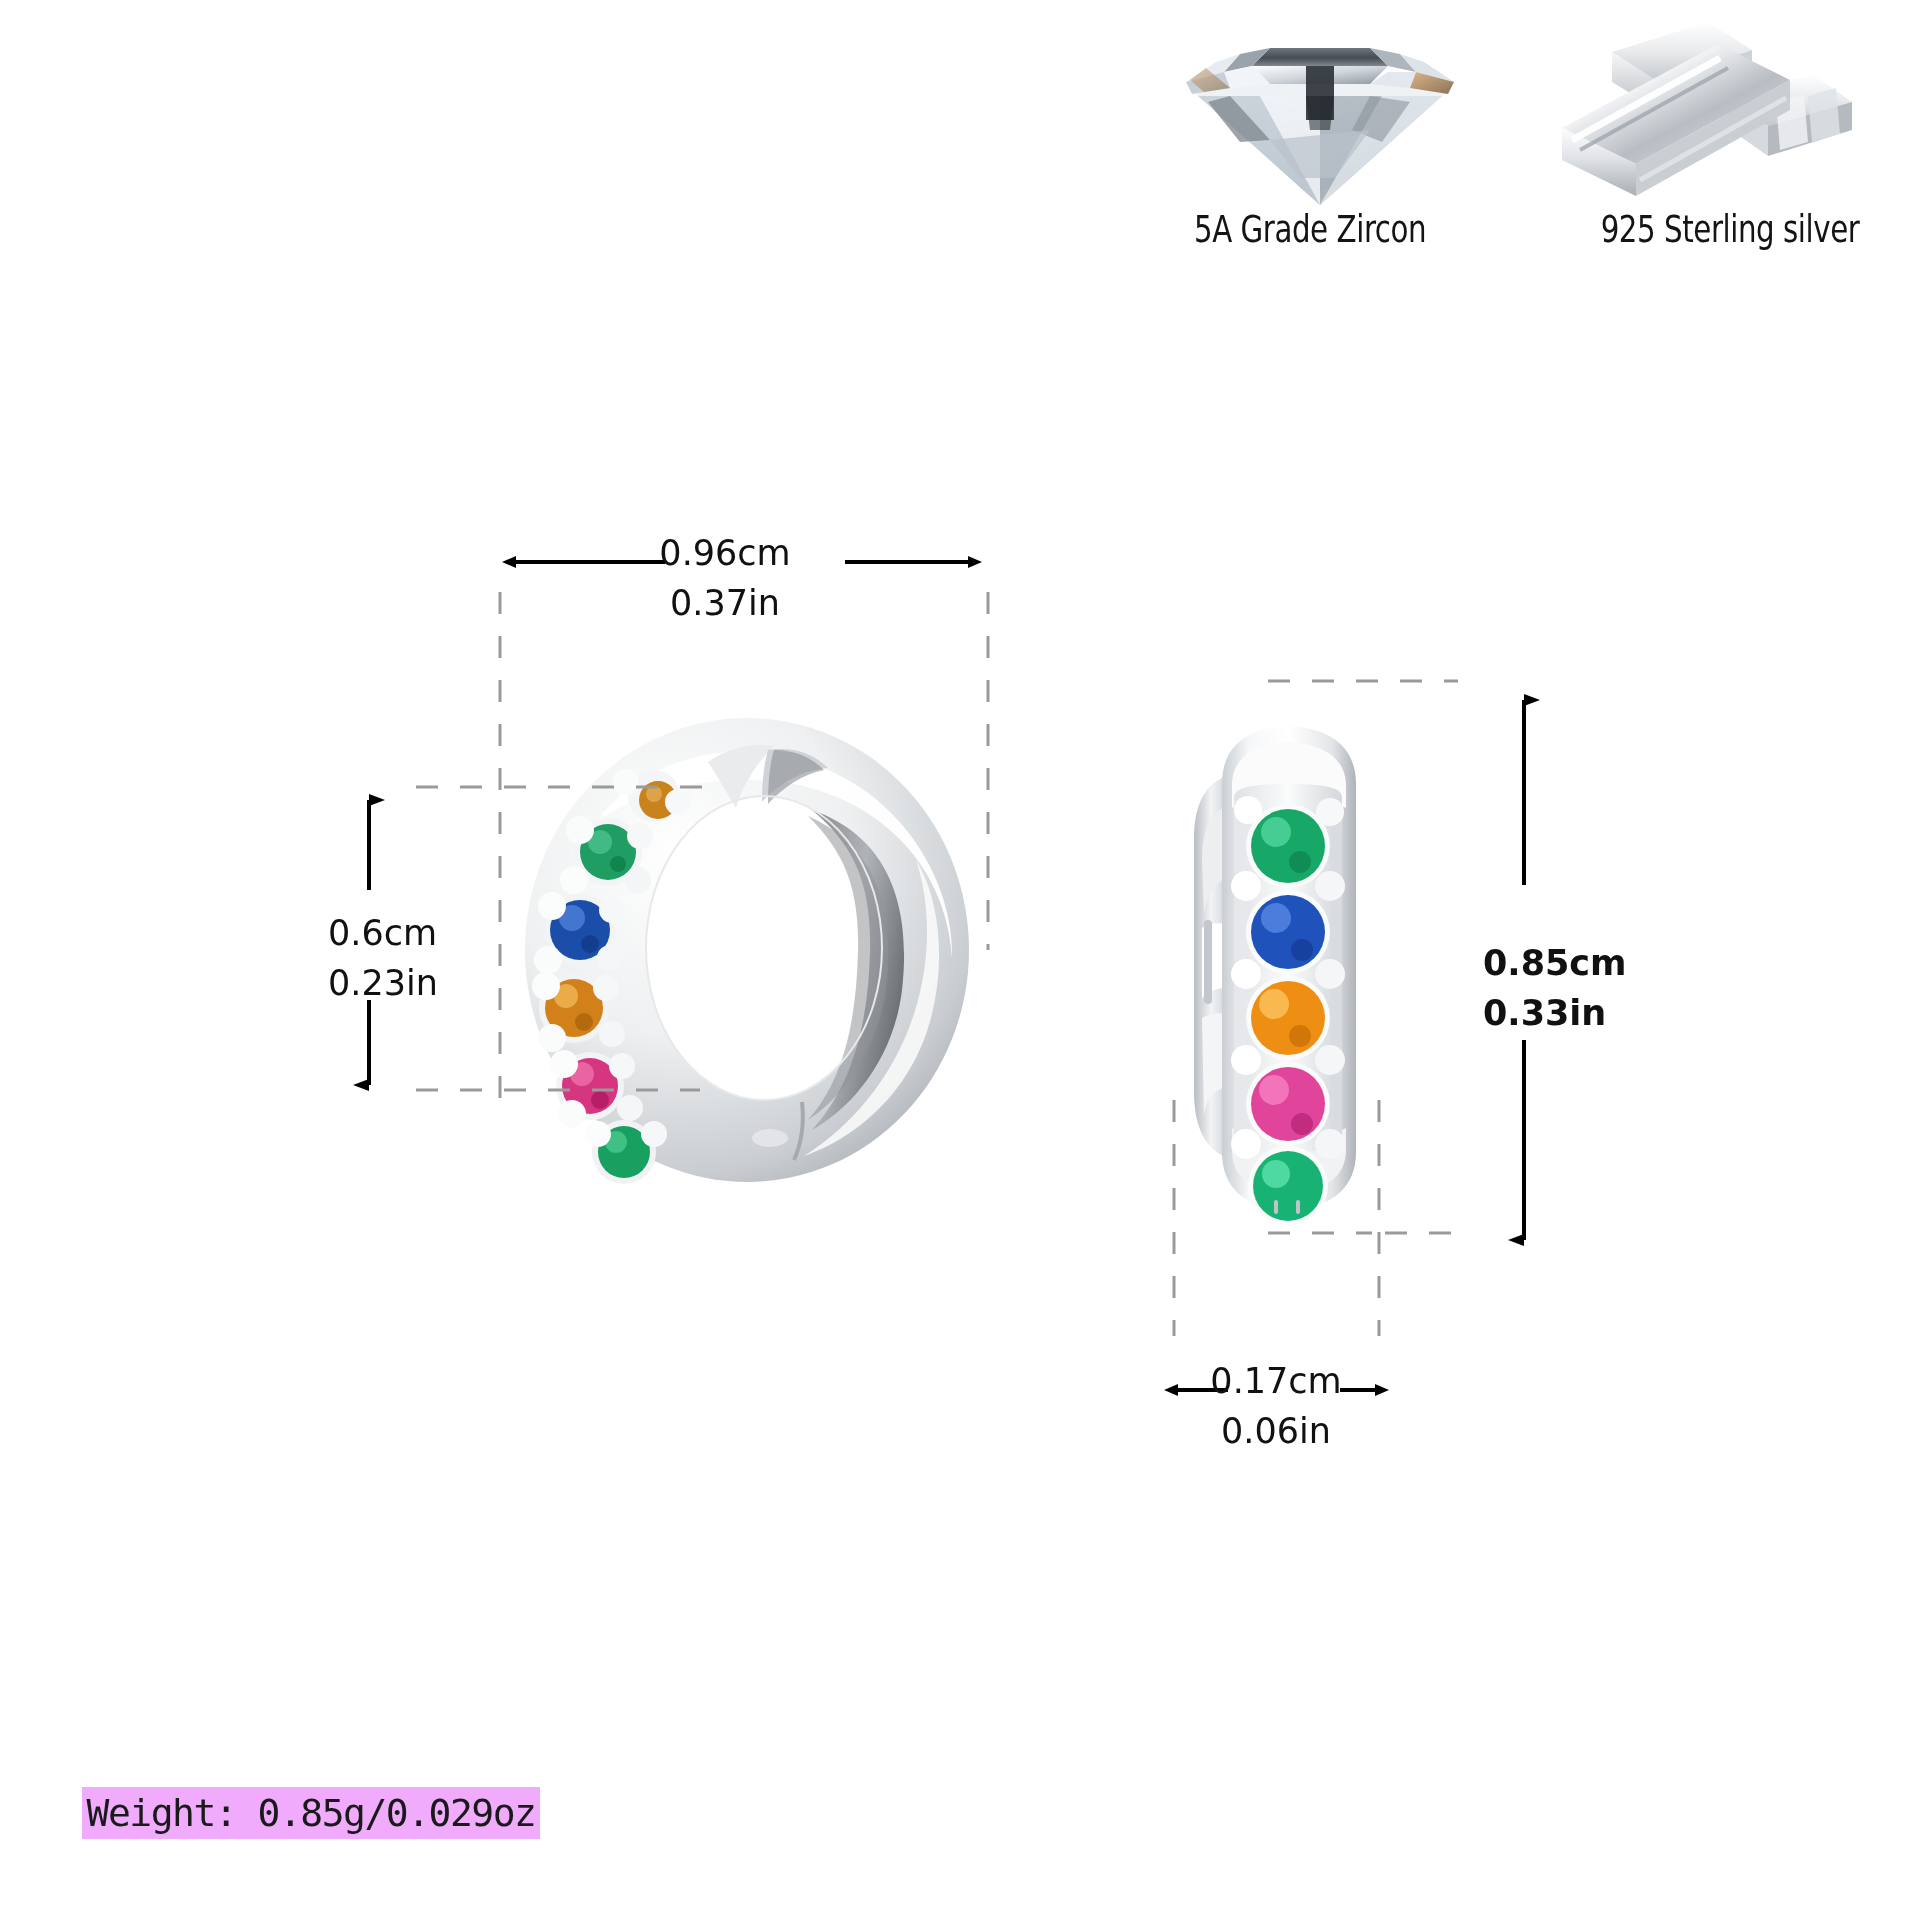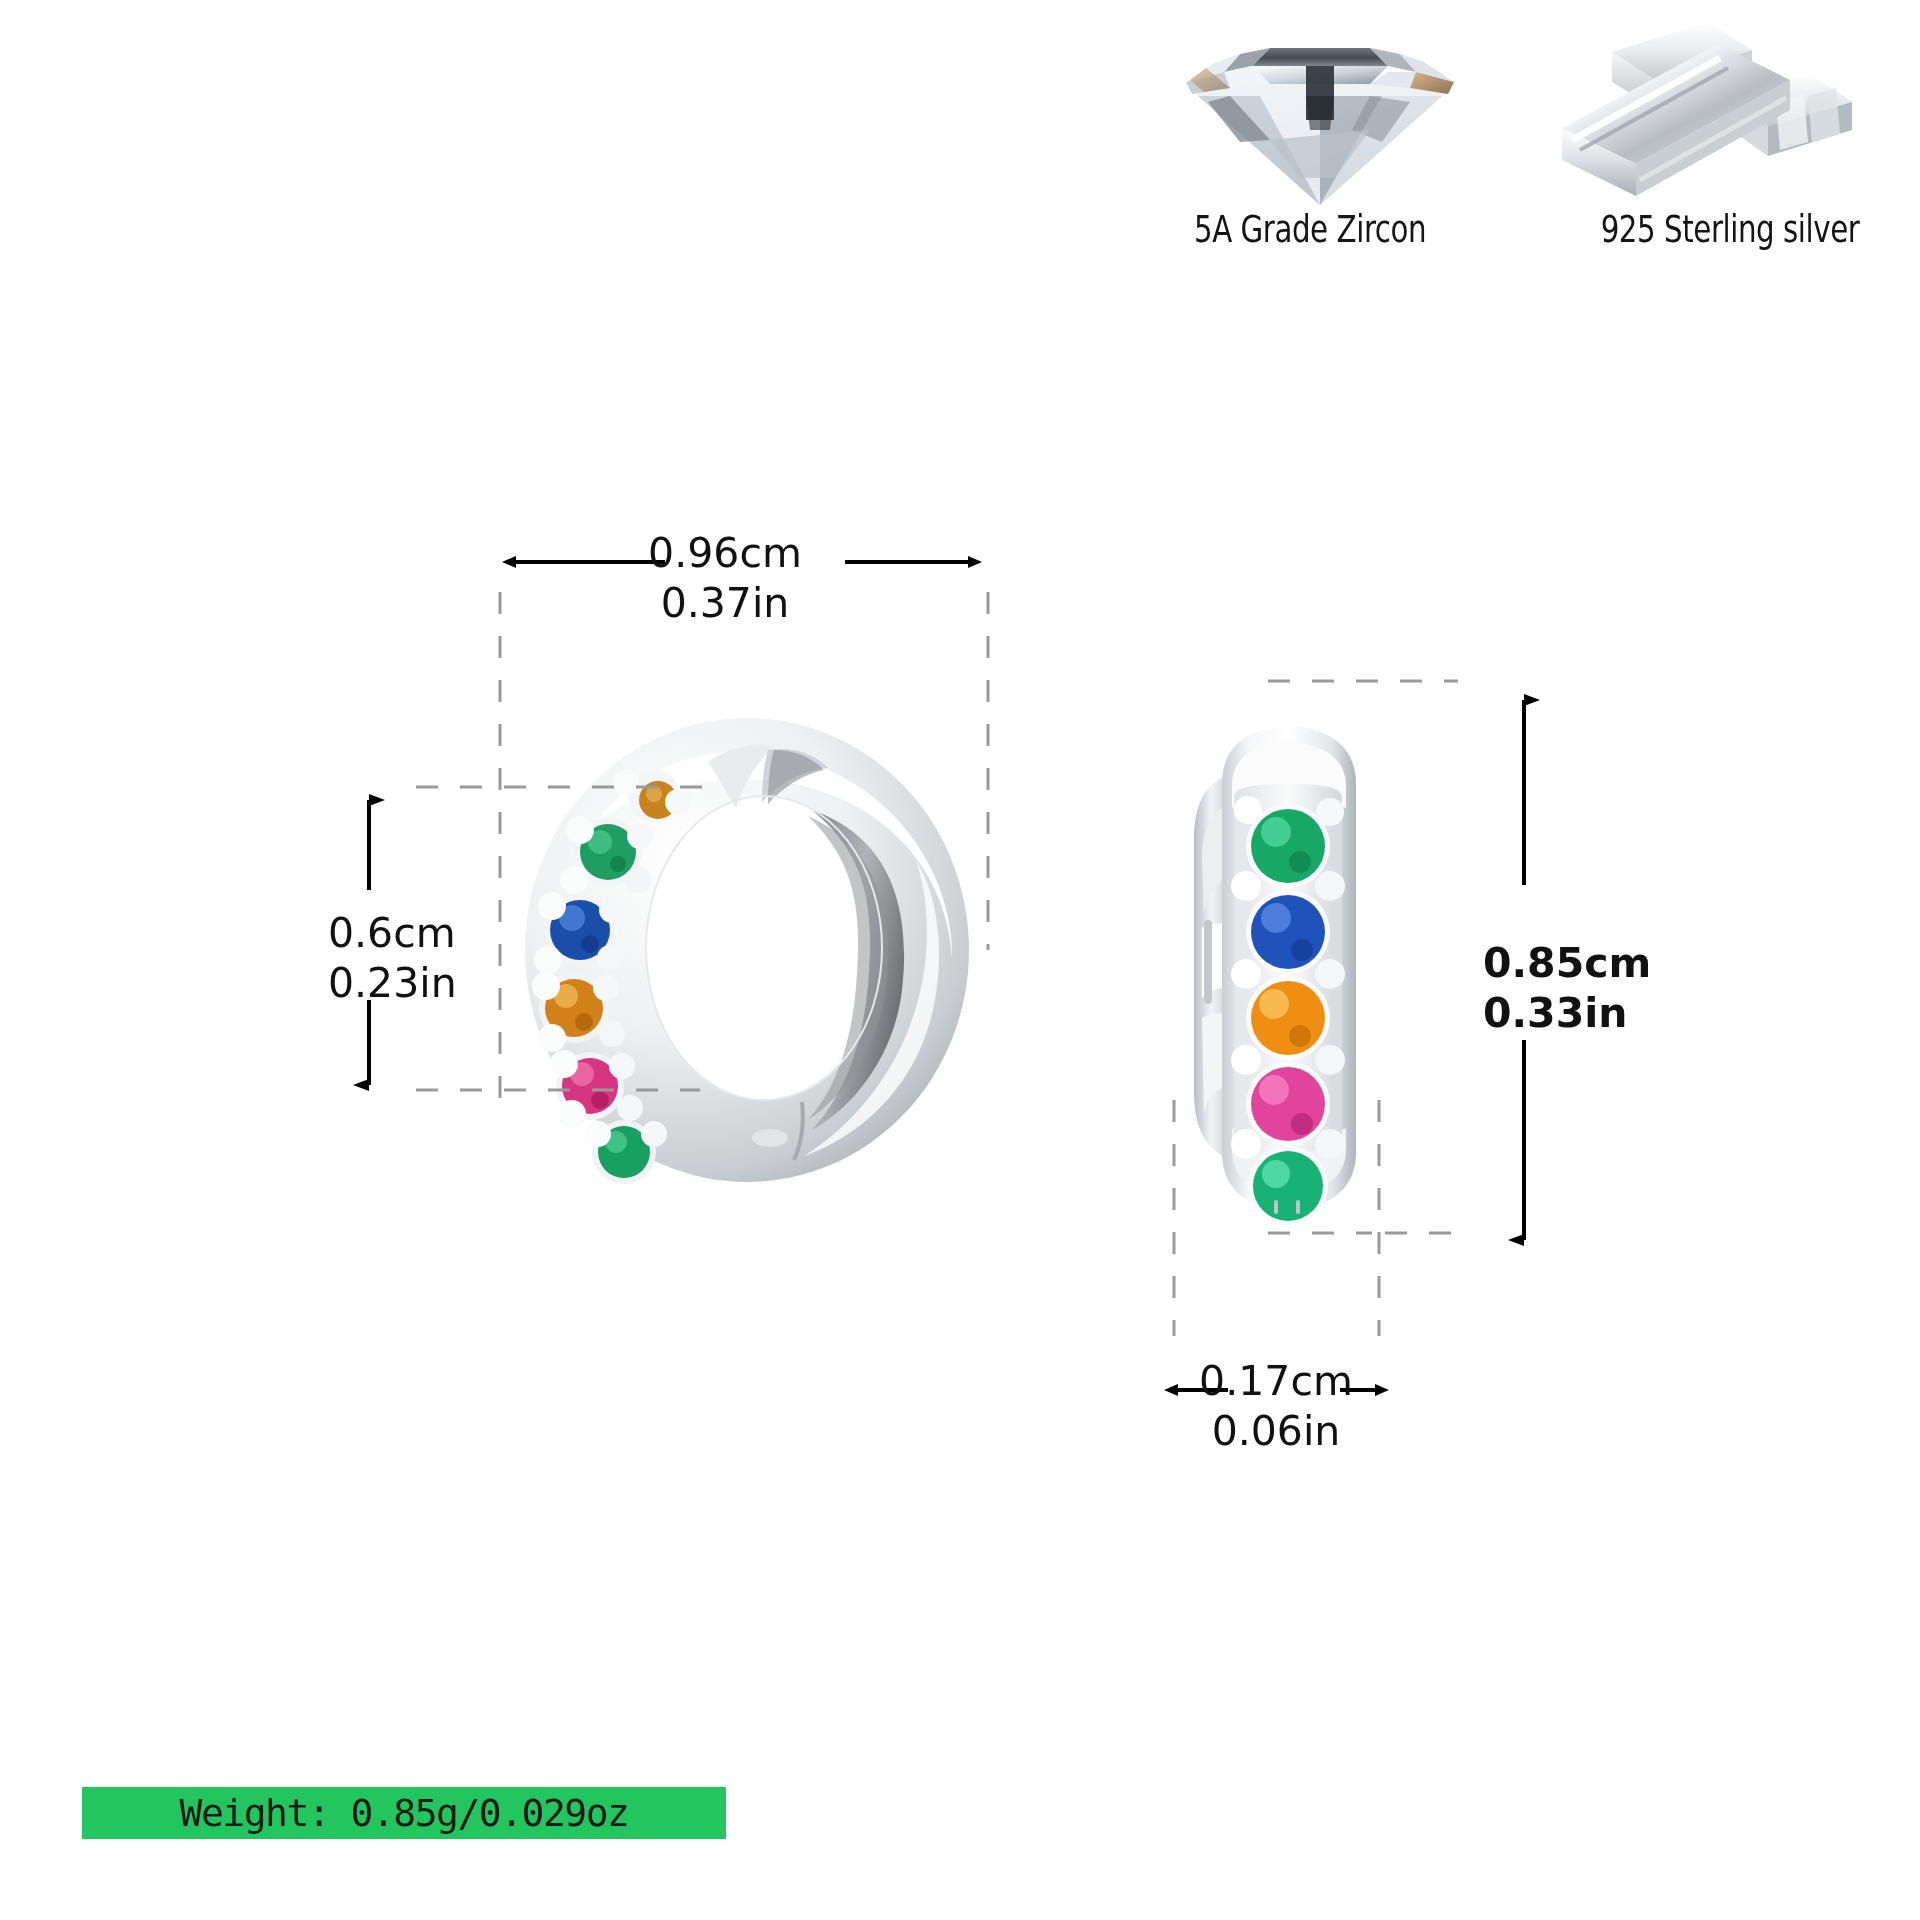--- a/index.html
+++ b/index.html
@@ -26,33 +26,33 @@
     letter-spacing:-0.5px;
     color:#141414;
     font-family:"DejaVu Sans Condensed","DejaVu Sans",sans-serif;
     transform:scaleX(0.88);
     white-space:nowrap;
   }
 
   
   .dim-text{
     position:absolute;
-    font-size:41px;
+    font-size:35px;
     line-height:50px;
     color:#111;
     white-space:nowrap;
     letter-spacing:0px;
   }
   .dim-text.center{text-align:center;}
 
   
   .weight-badge{
     position:absolute;left:82px;top:1787px;
-    width:644px;height:52px;
-    background:#22c55e;
+    width:458px;height:52px;
+    background:#f0abfc;
     display:flex;align-items:center;justify-content:center;
   }
   .weight-text{
     font-size:38px;color:#1a1a1a;
     font-family:"DejaVu Sans Mono","Liberation Mono",monospace;
     letter-spacing:-1.5px;
     white-space:nowrap;
   }
 
   svg{display:block;}

